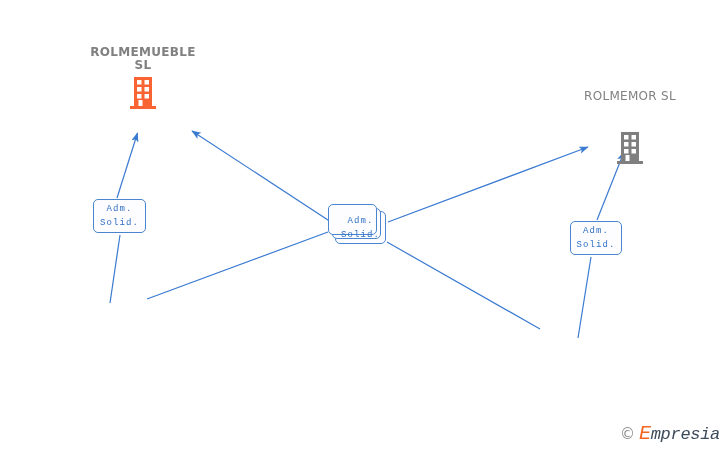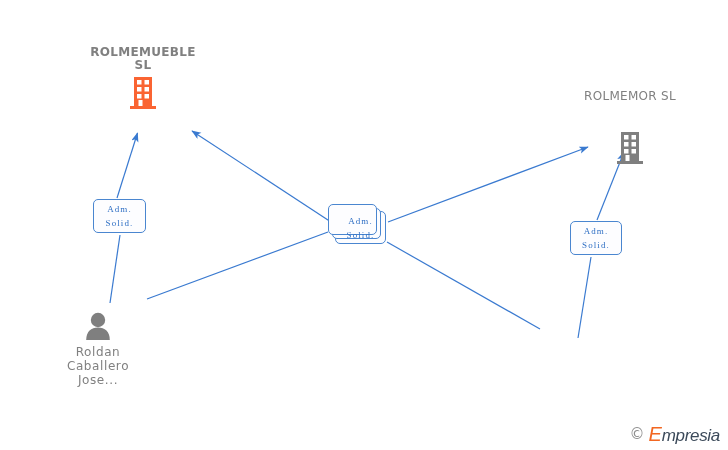--- a/index.html
+++ b/index.html
@@ -71,21 +71,21 @@
     background: #fdfdff;
     color: #2f6fc4;
     font-size: 9px;
     letter-spacing: 1.1px;
     line-height: 14px;
     display: flex;
     flex-direction: column;
     align-items: center;
     justify-content: center;
     text-align: center;
-    font-family: Liberation Serif, serif;
+    font-family: Liberation Mono, monospace;
     z-index: 5;
   }
   .relbox .l1, .relbox .l2 { display: block; }
 
   
   .relbox.stacked::before,
   .relbox.stacked::after {
     content: "";
     position: absolute;
     box-sizing: border-box;
@@ -114,21 +114,21 @@
     align-items: center;
     gap: 4px;
     user-select: none;
   }
   #watermark .copy {
     color: #8e8e8e;
     font-size: 15px;
     line-height: 1;
   }
   #watermark .brand {
-    font-family: Liberation Sans, sans-serif;
+    font-family: Liberation Mono, monospace;
     font-style: italic;
     font-size: 17px;
     line-height: 1;
     color: #3c4a5a;
     letter-spacing: -.3px;
   }
   #watermark .brand .cap {
     color: #f26722;
     font-size: 20px;
   }
@@ -205,29 +205,20 @@
       <rect x="14.5" y="4" width="4.5" height="4.5" fill="#ffffff"></rect>
       <rect x="7" y="11" width="4.5" height="4.5" fill="#ffffff"></rect>
       <rect x="14.5" y="11" width="4.5" height="4.5" fill="#ffffff"></rect>
       <rect x="7" y="18" width="4.5" height="4.5" fill="#ffffff"></rect>
       <rect x="14.5" y="18" width="4.5" height="4.5" fill="#ffffff"></rect>
       <rect x="8.5" y="24" width="4" height="6" fill="#ffffff"></rect>
       <rect x="0" y="30" width="26" height="3" fill="#7f7f7f"></rect>
     </svg>
   </div>
 
-  <div class="node person" style="left:98px; top:312px;">
-    <svg class="icon-person" width="30" height="28" viewBox="0 0 30 28">
-      <circle cx="15" cy="8" r="7.2" fill="#7f7f7f"></circle>
-      <path d="M 3.2 28 C 3.2 19.2 8.2 15.4 15 15.4 C 21.8 15.4 26.8 19.2 26.8 28 Z" fill="#7f7f7f"></path>
-    </svg>
-    <div class="node-label">Roldan
-Caballero
-Jose...</div>
-  </div>
 
 
   <div id="watermark">
     <span class="copy">©</span>
     <span class="brand"><span class="cap">E</span><span>mpresia</span></span>
   </div>
 
 </div>
 
 </body></html>

